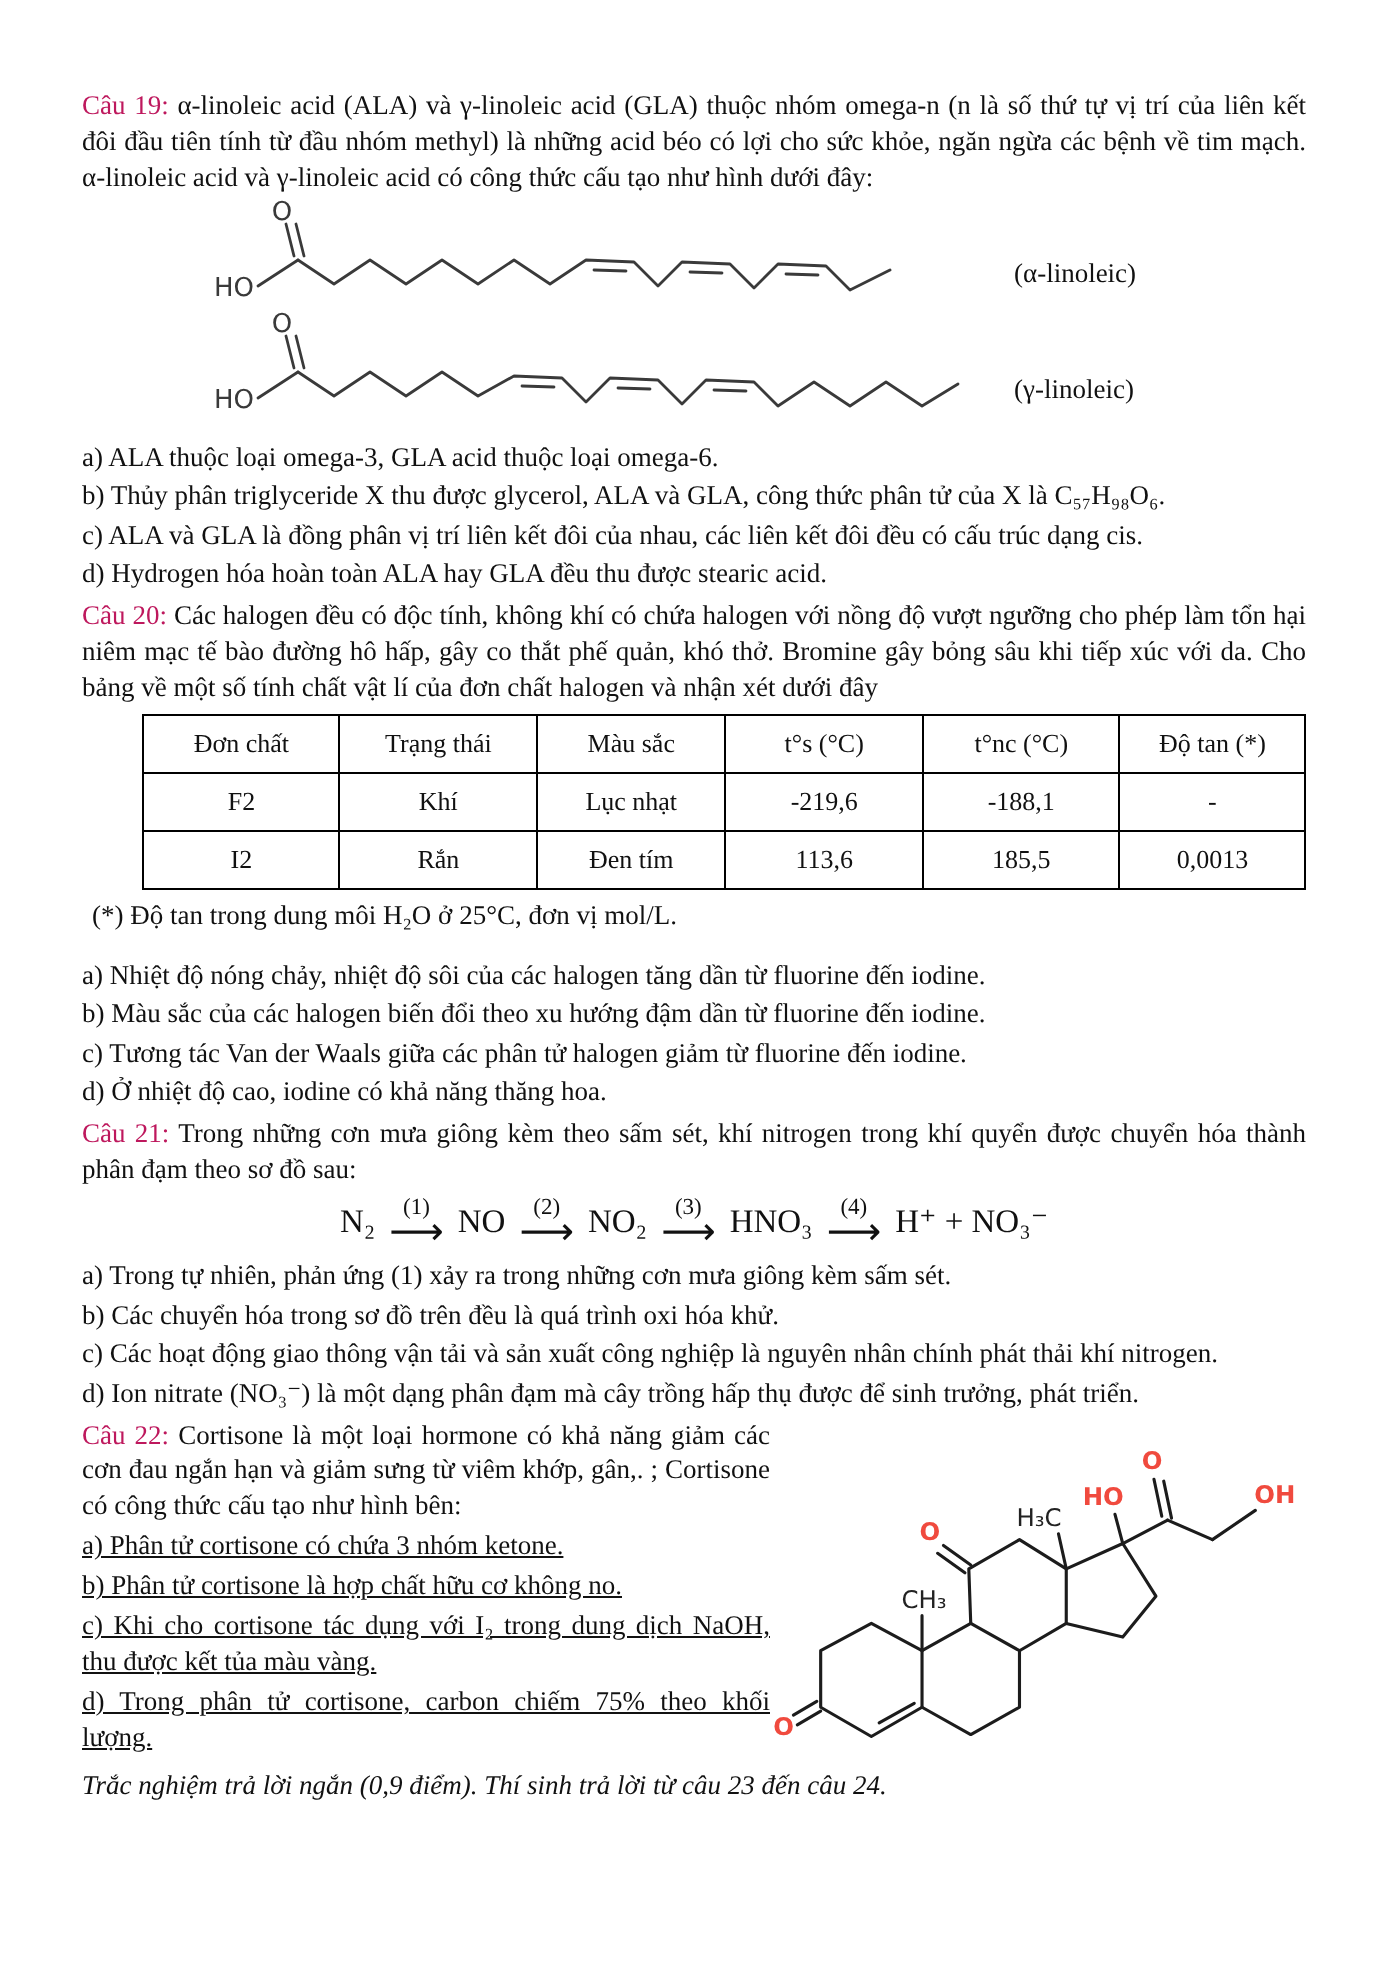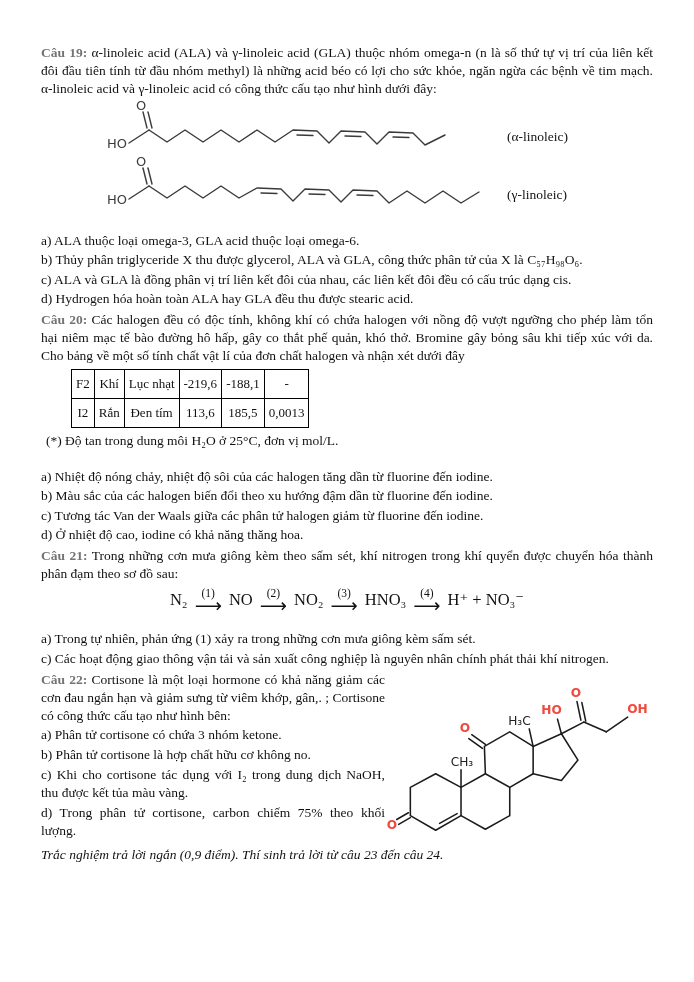--- a/index.html
+++ b/index.html
@@ -5,22 +5,22 @@
   html,body{margin:0;padding:0;}
   body{
     width:694px;height:982px;box-sizing:border-box;
     background:#ffffff;color:#111;
     padding:44px 41px 0 41px;
     font-family:"Liberation Serif","DejaVu Serif",serif;
     font-size:13.5px;line-height:1.33;
     overflow:hidden;
   }
   .q-intro{text-align:justify;margin:0 0 2px 0;}
-  .qlabel{color:#737373;font-weight:bold;}
-  .opts{margin:18px 0 3px 0;}
+  .qlabel{color:#be185d;font-weight:normal;}
+  .opts{margin:6px 0 3px 0;}
   .opts .opt{margin:1.5px 0;}
   
   .fig-block{margin:2px 0 4px 58px;}
   .fig-row{display:flex;align-items:flex-end;}
   .fig-row svg{display:block;}
   .fig-caption{margin:0 0 10px 16px;white-space:nowrap;}
   .struct-line{stroke:#3a3a3a;stroke-width:1.4;fill:none;stroke-linecap:round;stroke-linejoin:round;}
   .struct-label{font-family:"DejaVu Sans","Liberation Sans",sans-serif;font-size:13px;fill:#3a3a3a;}
   
   table.props{border-collapse:collapse;margin:4px 0 4px 30px;}
@@ -33,21 +33,21 @@
   
   .scheme{display:flex;justify-content:center;align-items:center;gap:7px;margin:5px 0 3px 0;}
   .scheme .sp{font-size:16.5px;}
   .scheme .arrow{display:flex;flex-direction:column;align-items:center;}
   .scheme .step{font-size:11.5px;line-height:11px;}
   .scheme .glyph{font-family:"DejaVu Sans",sans-serif;font-size:19px;line-height:13px;}
   
   .q22-wrap{display:flex;align-items:flex-end;margin-top:2px;}
   .q22-left{width:396px;}
   .q22-left .q-intro{text-align:justify;}
-  .q22-left .opt{margin:2px 0;text-align:justify;}
+  .q22-left .opt{margin:2px 0;text-align:justify;text-decoration:underline;}
   .q22-right{flex:1;display:flex;justify-content:flex-end;padding-top:2px;}
   .cort-line{stroke:#1c1c1c;stroke-width:1.6;fill:none;stroke-linecap:round;stroke-linejoin:round;}
   .cort-dark{font-family:"DejaVu Sans","Liberation Sans",sans-serif;font-size:12.5px;fill:#222;}
   .cort-red{font-family:"DejaVu Sans","Liberation Sans",sans-serif;font-size:12.5px;font-weight:bold;}
   .footer-line{font-weight:normal;font-style:italic;margin-top:4px;}
 </style>
 </head>
 <body>
 
 <p class="q-intro"><b class="qlabel">Câu 19:</b> <span>α-linoleic acid (ALA) và γ-linoleic acid (GLA) thuộc nhóm omega-n (n là số thứ tự vị trí của liên kết đôi đầu tiên tính từ đầu nhóm methyl) là những acid béo có lợi cho sức khỏe, ngăn ngừa các bệnh về tim mạch. α-linoleic acid và γ-linoleic acid có công thức cấu tạo như hình dưới đây:</span></p>
@@ -87,20 +87,28 @@
   <div class="opt">a) ALA thuộc loại omega-3, GLA acid thuộc loại omega-6.</div>
   <div class="opt">b) Thủy phân triglyceride X thu được glycerol, ALA và GLA, công thức phân tử của X là C₅₇H₉₈O₆.</div>
   <div class="opt">c) ALA và GLA là đồng phân vị trí liên kết đôi của nhau, các liên kết đôi đều có cấu trúc dạng cis.</div>
   <div class="opt">d) Hydrogen hóa hoàn toàn ALA hay GLA đều thu được stearic acid.</div>
 </div>
 
 <p class="q-intro"><b class="qlabel">Câu 20:</b> <span>Các halogen đều có độc tính, không khí có chứa halogen với nồng độ vượt ngưỡng cho phép làm tổn hại niêm mạc tế bào đường hô hấp, gây co thắt phế quản, khó thở. Bromine gây bỏng sâu khi tiếp xúc với da. Cho bảng về một số tính chất vật lí của đơn chất halogen và nhận xét dưới đây</span></p>
 
 <table class="props">
   <tbody>
+      <tr>
+    <th class="c0">Đơn chất</th>
+    <th class="c1">Trạng thái</th>
+    <th class="c2">Màu sắc</th>
+    <th class="c3">t°s (°C)</th>
+    <th class="c4">t°nc (°C)</th>
+    <th class="c5">Độ tan (*)</th>
+  </tr>
   <tr>
     <td>F2</td>
     <td>Khí</td>
     <td>Lục nhạt</td>
     <td>-219,6</td>
     <td>-188,1</td>
     <td>-</td>
   </tr>
   <tr>
     <td>I2</td>
@@ -143,21 +151,23 @@
   <span class="sp">HNO₃</span>
   <span class="arrow">
       <span class="step">(4)</span>
       <span class="glyph">⟶</span>
     </span>
   <span class="sp">H⁺ + NO₃⁻</span>
 </div>
 
 <div class="opts">
   <div class="opt">a) Trong tự nhiên, phản ứng (1) xảy ra trong những cơn mưa giông kèm sấm sét.</div>
+  <div class="opt">b) Các chuyển hóa trong sơ đồ trên đều là quá trình oxi hóa khử.</div>
   <div class="opt">c) Các hoạt động giao thông vận tải và sản xuất công nghiệp là nguyên nhân chính phát thải khí nitrogen.</div>
+  <div class="opt">d) Ion nitrate (NO₃⁻) là một dạng phân đạm mà cây trồng hấp thụ được để sinh trưởng, phát triển.</div>
 </div>
 
 <div class="q22-wrap">
   <div class="q22-left">
     <p class="q-intro"><b class="qlabel">Câu 22:</b> <span>Cortisone là một loại hormone có khả năng giảm các cơn đau ngắn hạn và giảm sưng từ viêm khớp, gân,. ; Cortisone có công thức cấu tạo như hình bên:</span></p>
     <div class="opt">a) Phân tử cortisone có chứa 3 nhóm ketone.</div>
     <div class="opt">b) Phân tử cortisone là hợp chất hữu cơ không no.</div>
     <div class="opt">c) Khi cho cortisone tác dụng với I₂ trong dung dịch NaOH, thu được kết tủa màu vàng.</div>
     <div class="opt">d) Trong phân tử cortisone, carbon chiếm 75% theo khối lượng.</div>
   </div>

